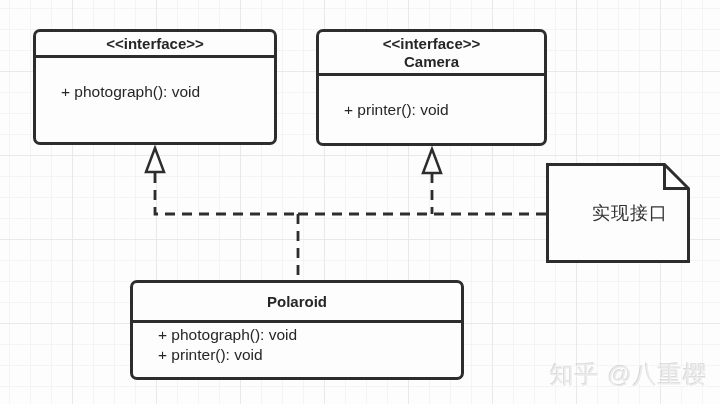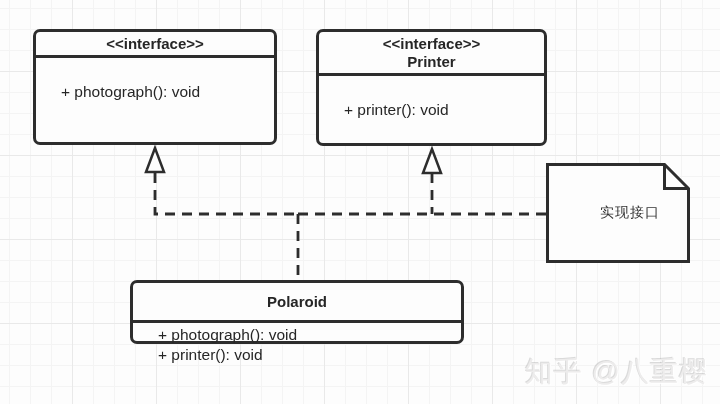--- a/index.html
+++ b/index.html
@@ -39,32 +39,32 @@
   }
   .uml-body{
     font-size:15.5px;
     line-height:20px;
     padding-left:25px;
   }
   #box-camera{left:33px;top:29px;width:244px;height:116px;}
   #box-camera .uml-body{display:flex;align-items:center;height:67px;}
   #box-printer{left:316px;top:29px;width:231px;height:117px;}
   #box-printer .uml-body{display:flex;align-items:center;height:68px;}
-  #box-polaroid{left:130px;top:280px;width:334px;height:64px;}
+  #box-polaroid{left:130px;top:280px;width:334px;height:100px;}
   #box-polaroid .uml-head{padding:10px 2px 9px;}
   #box-polaroid .uml-body{padding-top:2px;}
   .note{position:absolute;left:546px;top:163px;width:144px;height:100px;}
   .note-text{
     position:absolute;left:546px;top:163px;width:168px;height:100px;
     display:flex;align-items:center;justify-content:center;
-    font-size:14px;color:#333333;letter-spacing:1px;
+    font-size:18px;color:#333333;letter-spacing:1px;
   }
   .watermark{
     position:absolute;right:12px;bottom:13px;
-    font-size:28px;
+    font-size:24px;
     color:#edecec;
     text-shadow:-1px -1px 0 rgba(130,130,130,0.28), 1px 1px 0 #ffffff;
     letter-spacing:1px;
     user-select:none;
   }
 </style>
 </head>
 <body>
 
 <div class="canvas">
@@ -92,21 +92,21 @@
       <div>&lt;&lt;interface&gt;&gt;</div>
     </div>
     <div class="uml-body">
       <div>+ photograph(): void</div>
     </div>
   </div>
 
   <div class="uml-box" id="box-printer">
     <div class="uml-head">
       <div>&lt;&lt;interface&gt;&gt;</div>
-      <div>Printer</div>
+      <div>Camera</div>
     </div>
     <div class="uml-body">
       <div>+ printer(): void</div>
     </div>
   </div>
 
   <div class="uml-box" id="box-polaroid">
     <div class="uml-head">
       <div>Polaroid</div>
     </div>

